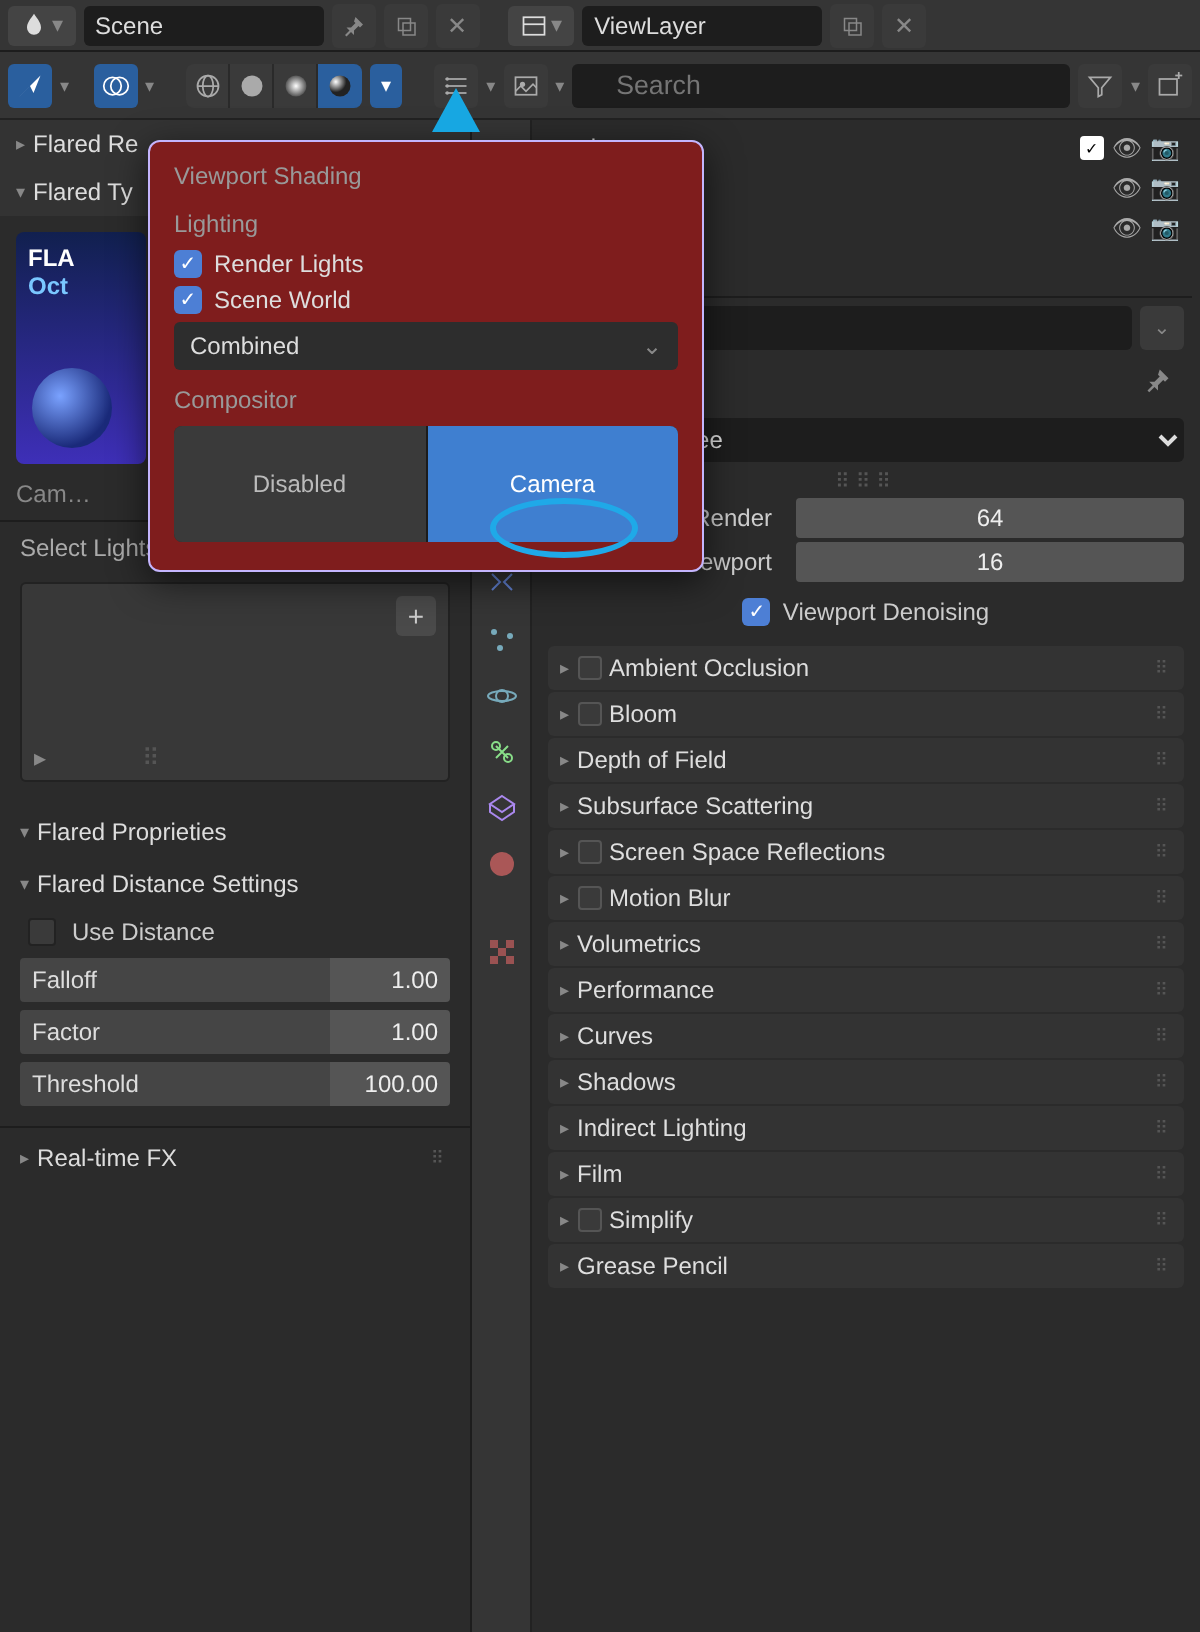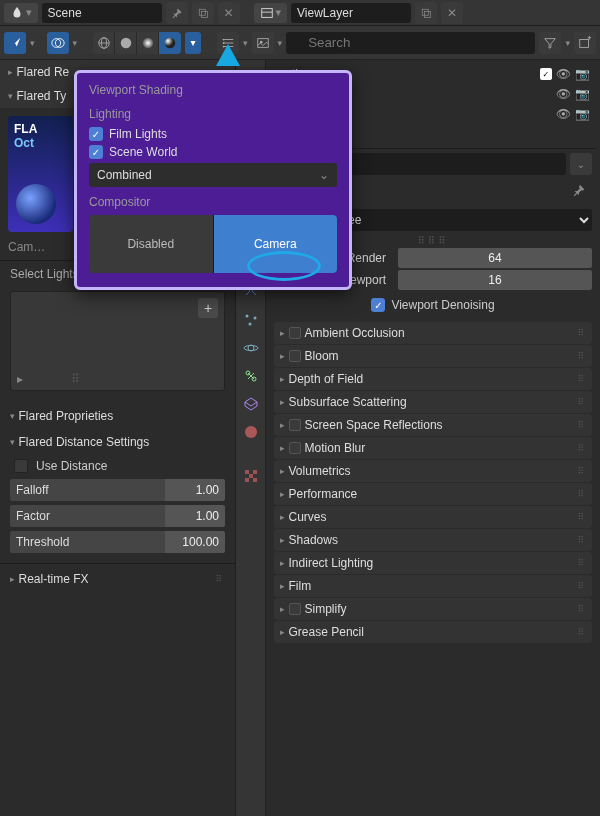--- a/index.html
+++ b/index.html
@@ -52,21 +52,21 @@
   .prop-expand { display: flex; align-items: center; padding: 4px 6px; color: #dedede; font-size: 12px; gap: 4px; background: #333; margin: 1px 4px; border-radius: 3px; }
   .prop-expand .chev { color: #888; font-size: 9px; }
   .prop-expand .grip { margin-left: auto; color: #555; font-size: 9px; letter-spacing: 2px; }
   .sm-check { width: 12px; height: 12px; border: 1px solid #555; background: #3a3a3a; border-radius: 2px; }
 
   .sampling-row { display: flex; align-items: center; gap: 4px; margin: 2px 4px; font-size: 12px; }
   .sampling-row .slbl { flex: 0 0 120px; text-align: right; color: #ccc; padding-right: 8px; }
   .sampling-row .sval { flex: 1; background: #555; color: #eee; text-align: center; padding: 3px 0; border-radius: 2px; }
 
   
-  .popover { position: absolute; left: 74px; top: 70px; width: 278px; background: #4c1d95; border: 3px solid #c4b5fd; border-radius: 6px; padding: 10px 12px 14px 12px; color: #bbb; font-size: 12px; box-shadow: 0 5px 18px rgba(0,0,0,.6); z-index: 1000; }
+  .popover { position: absolute; left: 74px; top: 70px; width: 278px; background: #7f1d1d; border: 1px solid #c4b5fd; border-radius: 6px; padding: 10px 12px 14px 12px; color: #bbb; font-size: 12px; box-shadow: 0 5px 18px rgba(0,0,0,.6); z-index: 1000; }
   .popover .title { color: #999; margin-bottom: 10px; }
   .popover .section { color: #999; margin: 8px 0 6px 0; }
   .chk-line { display: flex; align-items: center; gap: 6px; margin: 4px 0; color: #ddd; }
   .chk-box { width: 14px; height: 14px; background: #4d7fd5; border-radius: 3px; display: flex; align-items: center; justify-content: center; color: #fff; font-size: 10px; }
   .pop-drop { width: 100%; background: #2d2d2d; border: none; border-radius: 3px; color: #ddd; height: 24px; padding: 0 8px; font-size: 12px; display: flex; align-items: center; justify-content: space-between; }
   .seg { display: flex; margin-top: 6px; border-radius: 4px; overflow: hidden; background: #2d2d2d; }
   .seg .opt { flex: 1; text-align: center; padding: 22px 0; color: #bbb; font-size: 12px; border-right: 1px solid #1c1c1c; background: #3a3a3a; }
   .seg .opt:last-child { border-right: none; }
   .seg .opt.sel { background: #3f7fd0; color: #fff; }
   .highlight-oval { position: absolute; left: 170px; bottom: 6px; width: 74px; height: 30px; border: 3px solid #1fa9e8; border-radius: 50%; pointer-events: none; }
@@ -524,21 +524,21 @@
         </div>
     </div>
   </div>
 </div>
 
 <div class="popover">
   <div class="title">Viewport Shading</div>
   <div class="section">Lighting</div>
   <div class="chk-line">
       <span class="chk-box">✓</span>
-      <span>Film Lights</span>
+      <span>Render Lights</span>
     </div>
   <div class="chk-line">
       <span class="chk-box">✓</span>
       <span>Scene World</span>
     </div>
   <div class="pop-drop">
       <span>Combined</span>
       <span style="color:#888;">⌄</span>
     </div>
   <div class="section">Compositor</div>

